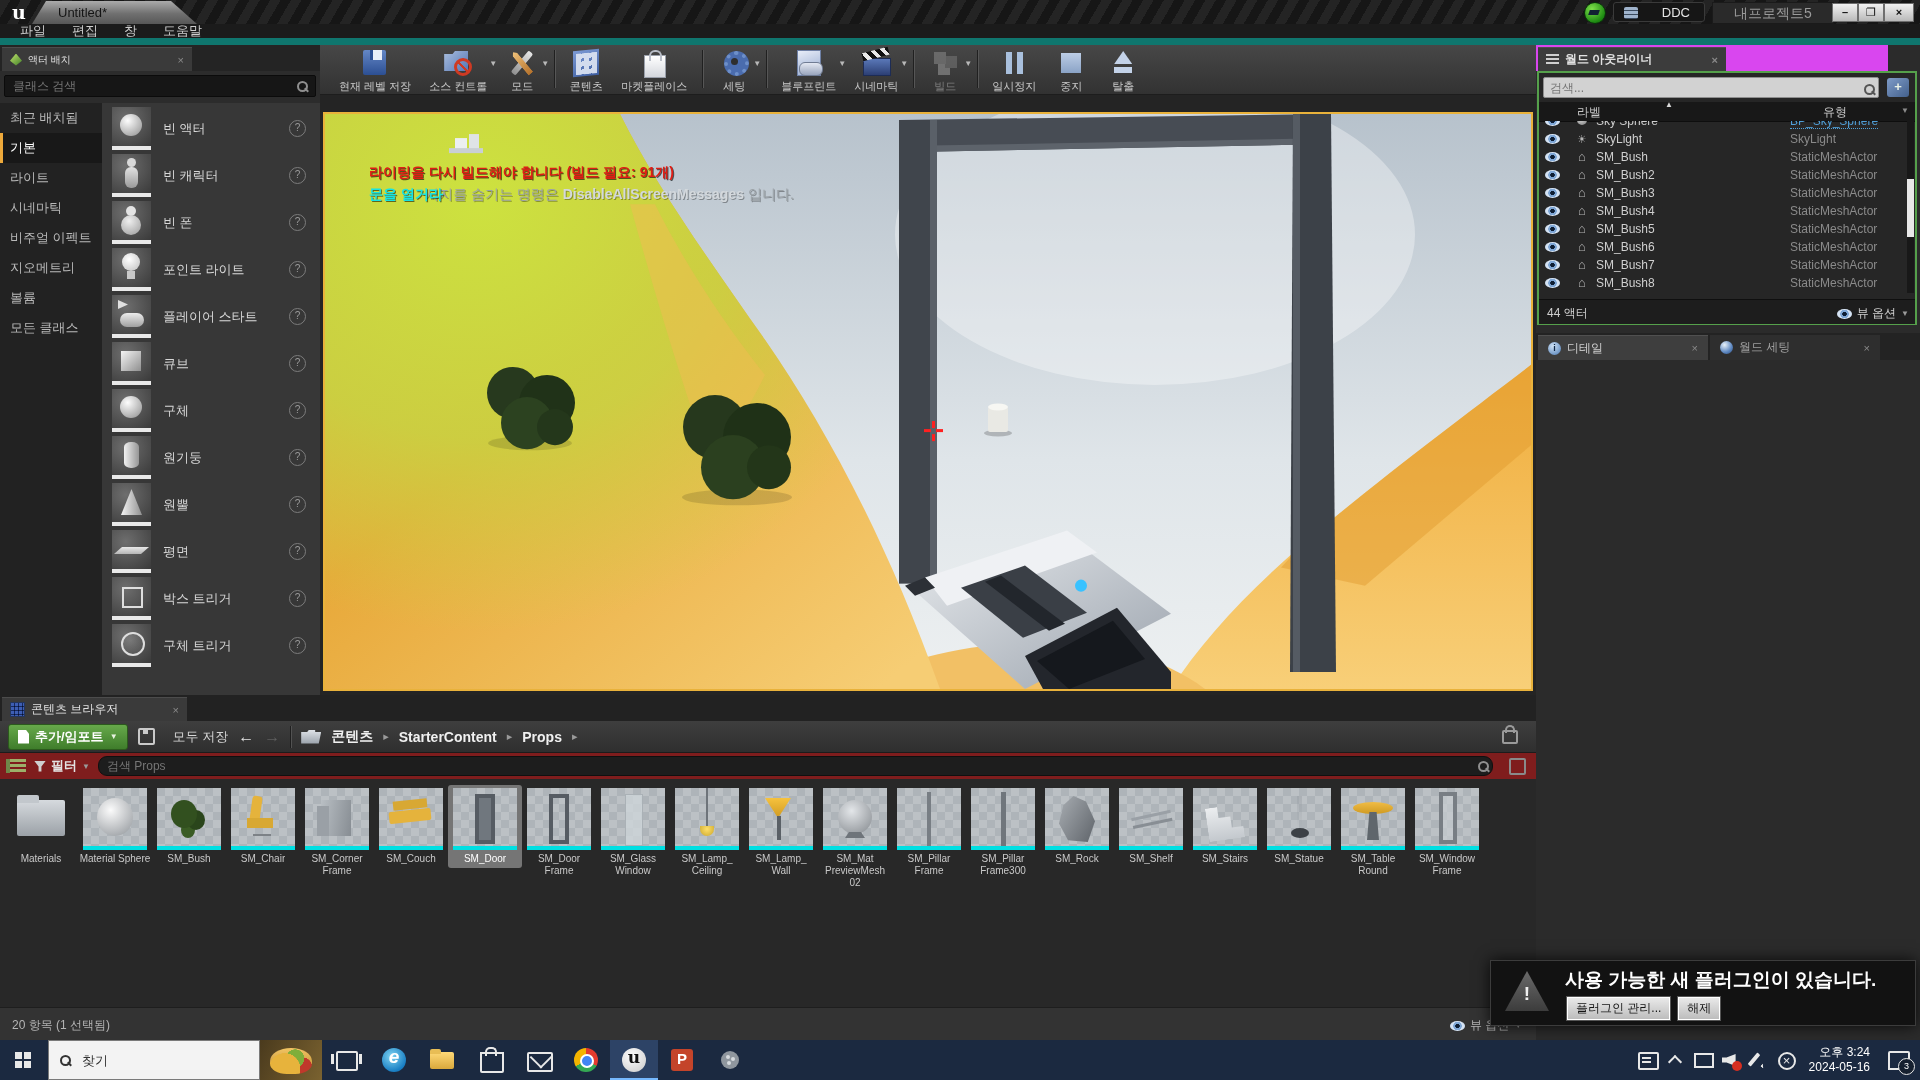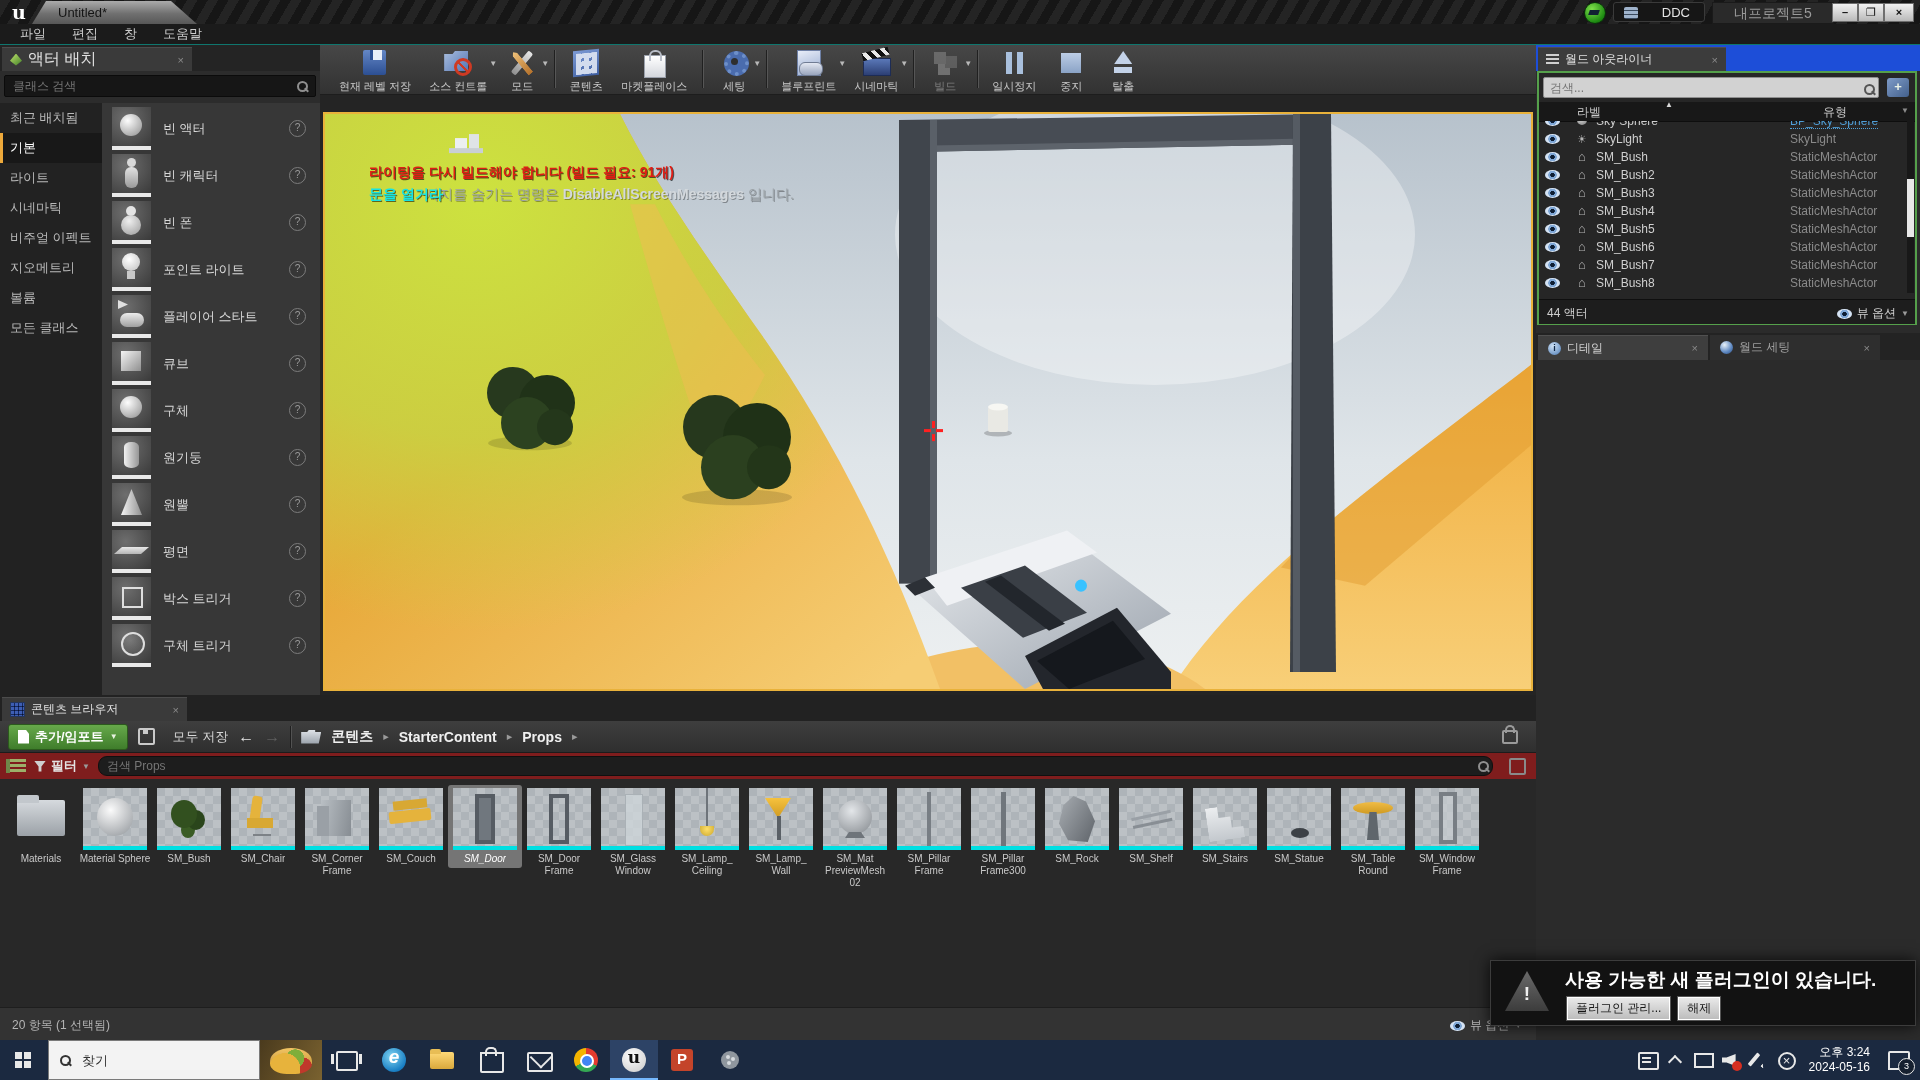--- a/index.html
+++ b/index.html
@@ -11,27 +11,27 @@
   #titlebar{left:0;top:0;width:1920px;height:24px;background:repeating-linear-gradient(120deg,#242424 0 9px,#161616 9px 18px);}
   #ue-logo{left:6px;top:1px;width:26px;height:22px;color:#fff;font-family:"DejaVu Serif",serif;font-size:19px;font-weight:bold;text-align:center;line-height:22px;}
   #doc-tab{left:32px;top:1px;width:165px;height:23px;background:linear-gradient(#ababab,#707070 55%,#575757);clip-path:polygon(14px 0,calc(100% - 26px) 0,100% 100%,0 100%);color:#141414;font-size:13px;line-height:23px;padding-left:26px;box-sizing:border-box;}
   #tut-btn{left:1584px;top:2px;width:20px;height:20px;border-radius:50%;background:radial-gradient(circle at 35% 30%,#7ee04a,#1d8a12 70%,#0c4a08);border:1px solid #0a320a;}
   #tut-btn::after{content:"";position:absolute;left:4px;top:7px;width:10px;height:5px;background:#123;transform:skewX(-18deg);}
   #ddc-btn{left:1613px;top:2px;width:92px;height:20px;background:#161616;border:1px solid #3a3a3a;border-radius:3px;color:#e3e3e3;font-size:13px;line-height:20px;text-align:right;padding-right:14px;box-sizing:border-box;}
   #ddc-btn::before{content:"";position:absolute;left:10px;top:4px;width:14px;height:12px;background:repeating-linear-gradient(#9fb3cc 0 3px,#3a4a5e 3px 4px);border-radius:2px;}
   #proj-name{left:1712px;top:2px;width:120px;height:20px;background:#2a2a2a;border:1px solid #1a1a1a;color:#9a9a9a;font-size:14px;line-height:20px;text-align:center;}
   .wbtn{top:3px;width:24px;height:17px;background:linear-gradient(#f2f2f2,#b9b9b9);border:1px solid #6e6e6e;color:#111;font-size:11px;font-weight:bold;text-align:center;line-height:16px;}
   
-  #menubar{left:0;top:24px;width:1920px;height:21px;background:#1b1b1b;border-bottom:1px solid #0f766e;display:flex;align-items:center;padding-left:8px;box-sizing:border-box;gap:2px;}
+  #menubar{left:0;top:24px;width:1920px;height:21px;background:#1b1b1b;border-bottom:7px solid #0f766e;display:flex;align-items:center;padding-left:8px;box-sizing:border-box;gap:2px;}
   .menu-item{color:#cfcfcf;font-size:13px;padding:0 12px;}
   
   #left-panel{left:0;top:45px;width:320px;height:650px;background:#2c2c2c;}
   #lp-tabrow{left:0;top:0;width:320px;height:26px;background:#242424;}
   #lp-tab{left:2px;top:2px;width:190px;height:24px;background:#3a3a3a;border-top:1px solid #4c4c4c;display:flex;align-items:center;gap:6px;padding:0 8px;box-sizing:border-box;}
-  #lp-tab .ttl{color:#e0e0e0;font-size:16px;flex:1;}
+  #lp-tab .ttl{color:#e0e0e0;font-size:10px;flex:1;}
   .tab-x{color:#8a8a8a;font-size:11px;}
   .leaf{width:12px;height:12px;background:linear-gradient(140deg,#bfe36a,#3f7d28);clip-path:polygon(50% 0,100% 60%,50% 100%,0 60%);}
   #lp-search{left:4px;top:30px;width:312px;height:22px;background:#161616;border:1px solid #0b0b0b;border-radius:2px;box-sizing:border-box;color:#bbb;font-size:12px;padding:0 22px 0 8px;}
   #lp-search-mag{left:296px;top:34px;}
   #lp-body{left:0;top:58px;width:320px;height:592px;display:flex;}
   #lp-cats{width:102px;background:#222;}
   .lp-cat{height:30px;line-height:30px;color:#b9b9b9;font-size:13px;padding-left:10px;position:relative;}
   .lp-cat.selected{background:#181818;color:#fff;}
   .lp-cat.selected::before{content:"";position:absolute;left:0;top:0;width:3px;height:100%;background:#eda93b;}
   #lp-items{flex:1;background:#373737;padding-top:2px;}
@@ -92,21 +92,21 @@
   #vp-panel{left:320px;top:95px;width:1321px;height:600px;background:#242424;}
   #viewport{left:3px;top:17px;width:1206px;height:575px;border:2px solid #e9b23b;box-sizing:content-box;overflow:hidden;background:#cfd6db;}
   #vp-scene{position:absolute;left:0;top:0;width:1206px;height:575px;}
   #vp-warn1{left:44px;top:50px;color:#e01d15;font-size:14px;font-weight:600;text-shadow:1px 1px 0 #00000099;white-space:nowrap;}
   #vp-line2{left:44px;top:72px;height:18px;font-size:14px;white-space:nowrap;}
   #vp-line2 .hint{position:absolute;left:56px;top:0;color:#9ba2a7;text-shadow:1px 1px 0 #00000055;}
   #vp-line2 .hint b{color:#d3d8dc;font-weight:600;}
   #vp-line2 .cyan{position:absolute;left:0;top:0;color:#17e3e3;font-weight:600;text-shadow:1px 1px 0 #00000088;}
   
   #right-panel{left:1536px;top:45px;width:384px;height:995px;background:#2b2b2b;}
-  #ol-tabrow{left:0;top:0;width:384px;height:26px;background:#1d4ed8;}
+  #ol-tabrow{left:0;top:0;width:352px;height:26px;background:#d946ef;font-weight:bold;}
   #ol-tab{left:2px;top:2px;width:188px;height:24px;background:#3c3c3c;border-top:1px solid #4e4e4e;display:flex;align-items:center;gap:6px;padding:0 8px;box-sizing:border-box;}
   #ol-tab .ttl{color:#e0e0e0;font-size:12px;flex:1;}
   .burger{width:13px;height:11px;background:repeating-linear-gradient(#cfcfcf 0 2px,transparent 2px 4px);}
   #ol-box{left:1px;top:26px;width:380px;height:254px;border:2px solid #55a04b;background:#262626;box-sizing:border-box;}
   #ol-search{position:absolute;left:4px;top:4px;width:336px;height:21px;background:#d2d2d2;border:1px solid #8e8e8e;border-radius:2px;box-sizing:border-box;color:#555;font-size:12px;padding:0 22px 0 6px;}
   #ol-mag{left:324px;top:9px;}
   #ol-mag::before{border-color:#555!important;}
   #ol-mag::after{background:#555!important;}
   #ol-add{position:absolute;left:348px;top:5px;width:22px;height:19px;background:linear-gradient(140deg,#7f9cc8,#43608c);border-radius:3px;color:#eaf2e6;font-size:13px;font-weight:bold;text-align:center;line-height:18px;}
   #ol-header{position:absolute;left:0;top:29px;width:376px;height:19px;background:#181818;border-bottom:1px solid #0e0e0e;color:#c9c9c9;font-size:12px;}
@@ -166,21 +166,21 @@
   #cb-filterrow{left:0;top:58px;width:1536px;height:26px;background:#7f1d1d;display:flex;align-items:center;gap:8px;padding:0 6px;box-sizing:border-box;}
   .sources-ic{width:16px;height:14px;background:repeating-linear-gradient(#9db06a 0 3px,transparent 3px 5px);border-left:4px solid #6f8749;}
   .funnel-ic{width:12px;height:11px;background:#cfcfcf;clip-path:polygon(0 0,100% 0,62% 55%,62% 100%,38% 100%,38% 55%);}
   #cb-filter{display:flex;align-items:center;gap:5px;color:#e3e3e3;font-size:13px;font-weight:bold;}
   #cb-search{flex:1;height:20px;background:#1d1d1d;border:1px solid #101010;border-radius:9px;color:#bbb;font-size:12px;padding:0 24px 0 8px;box-sizing:border-box;}
   #cb-search-mag{position:relative;left:-24px;width:0;}
   .savesearch-ic{width:13px;height:13px;border:2px solid #8a8a8a;border-radius:2px;margin-right:4px;}
   #cb-grid{left:0;top:84px;width:1536px;height:228px;background:#282828;display:flex;align-items:flex-start;padding:6px 0 0 4px;box-sizing:border-box;}
   .a-tile{width:72px;flex:0 0 auto;display:flex;flex-direction:column;align-items:center;padding:3px 1px;border-radius:3px;}
   .a-tile.selected{background:#757575;}
-  .a-tile.selected .a-label{color:#fff;font-style:italic;}
+  .a-tile.selected .a-label{color:#fff;}
   .a-thumb{width:64px;height:62px;position:relative;background:repeating-conic-gradient(#bcc1c5 0% 25%,#aeb4b9 0% 50%) 0 0/16px 16px;overflow:hidden;}
   .a-thumb .bar{position:absolute;left:0;bottom:0;width:100%;height:4px;background:#00dfe2;}
   .a-thumb::before,.a-thumb::after{content:"";position:absolute;}
   .a-label{margin-top:3px;color:#c9c9c9;font-size:10px;line-height:1.2;text-align:center;max-height:37px;overflow:hidden;}
   .k-folder{background:none;}
   .k-folder::before{left:8px;top:12px;width:48px;height:36px;background:linear-gradient(#d6dade,#9ba1a7);border-radius:2px;}
   .k-folder::after{left:8px;top:7px;width:22px;height:8px;background:#c2c7cc;border-radius:2px 2px 0 0;}
   .k-sphere::before{left:14px;top:10px;width:36px;height:38px;border-radius:50%;background:radial-gradient(circle at 38% 32%,#fbfbfb,#8e9398);}
   .k-bush::before{left:14px;top:12px;width:26px;height:28px;border-radius:50%;background:#32501f;box-shadow:12px 6px 0 -4px #2a451b,4px 16px 0 -6px #3a5c24;}
   .k-chair::before{left:20px;top:8px;width:10px;height:26px;background:#e5b33c;transform:rotate(8deg);border-radius:3px;}

